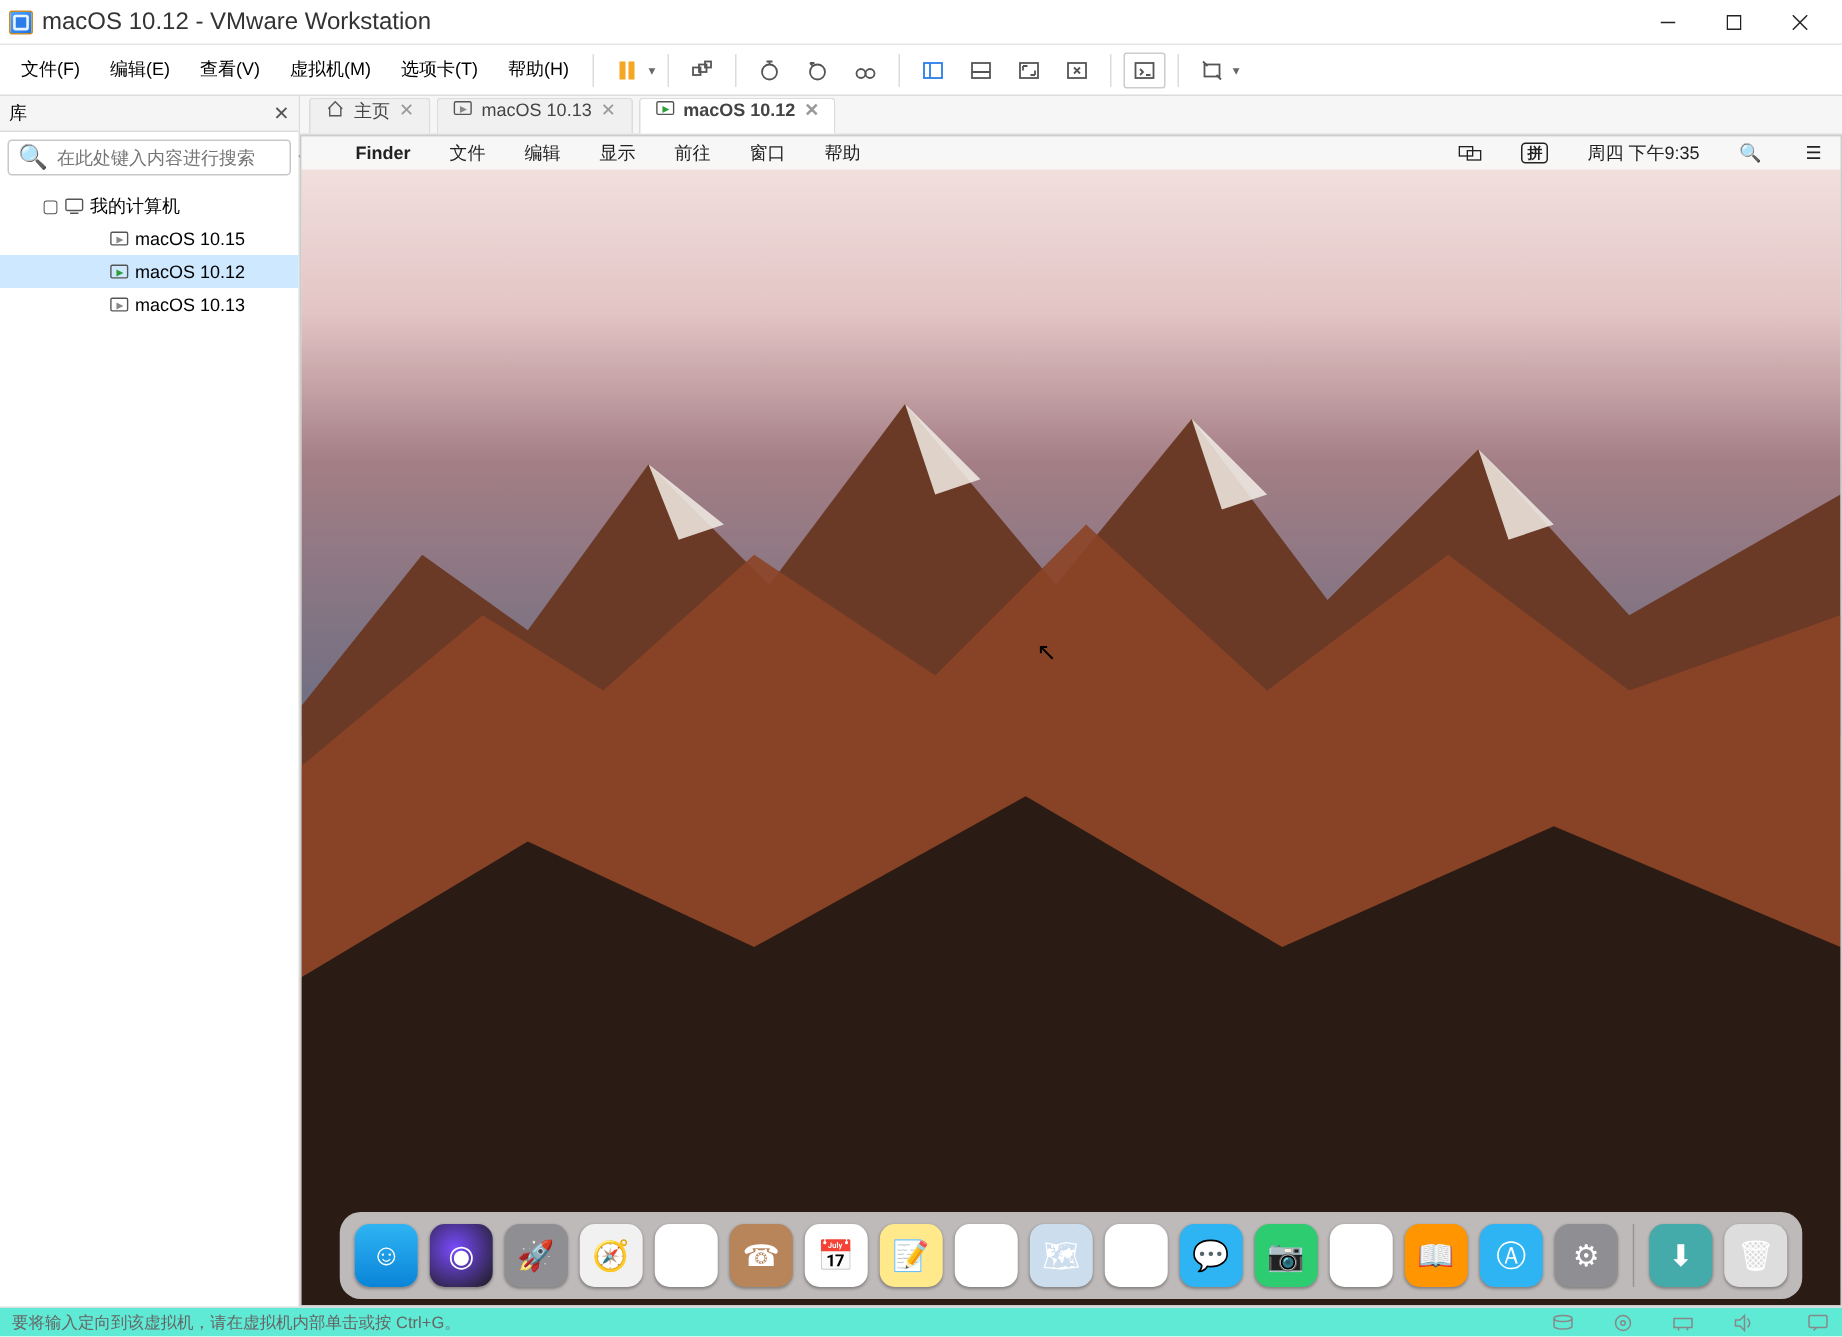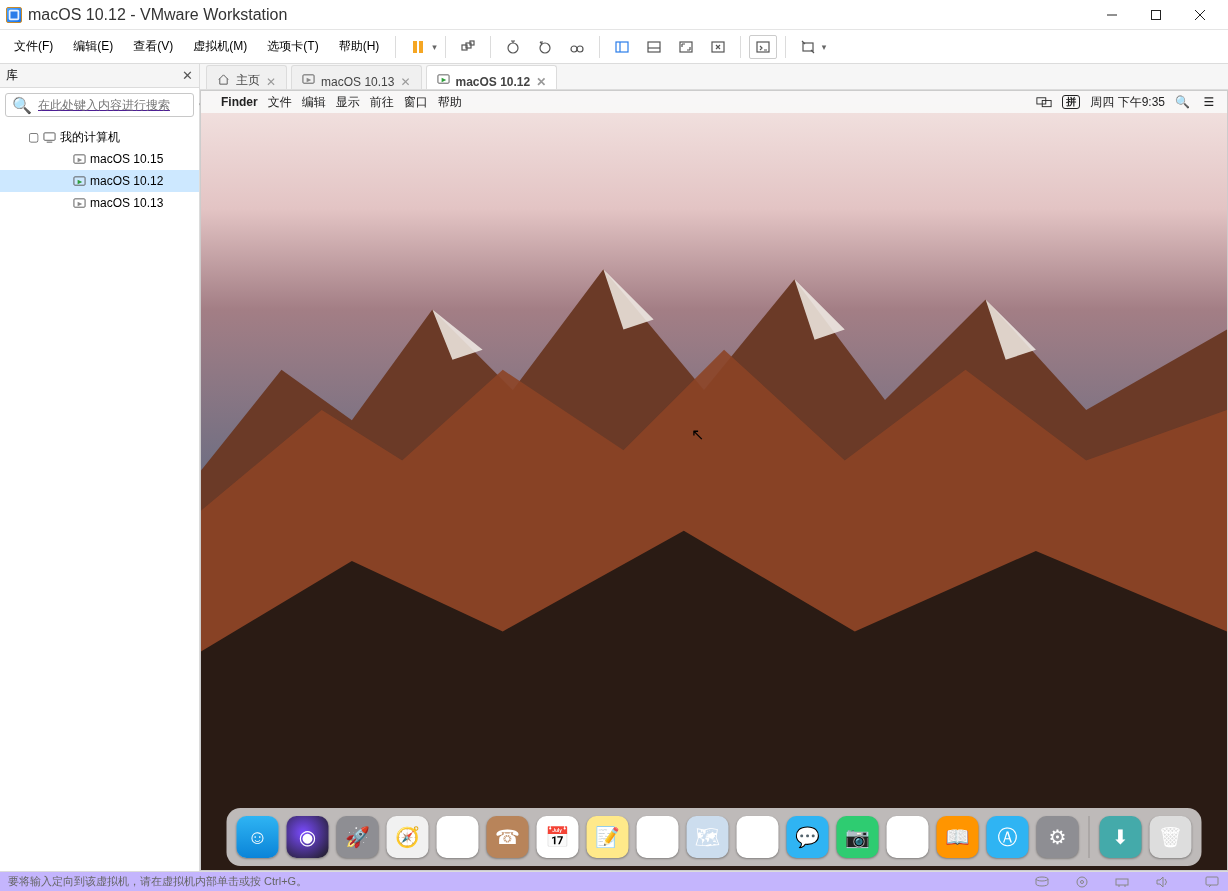--- a/index.html
+++ b/index.html
@@ -14,48 +14,48 @@
 .menubar .tool-btn { width: 28px; height: 24px; display: flex; align-items: center; justify-content: center; color: #555; }
 .menubar .tool-btn.pause { color: #f5a623; }
 .menubar .tool-btn svg { width:16px; height:16px; }
 .menubar .dropdown-caret { margin-left: -4px; color:#666; font-size:9px; }
 .body-row { display: flex; height: calc(891px - 30px - 34px - 20px); }
 .sidebar { width: 200px; border-right: 1px solid #dcdcdc; background: #fff; display: flex; flex-direction: column; }
 .sidebar-header { height: 24px; display: flex; align-items: center; justify-content: space-between; padding: 0 6px; border-bottom: 1px solid #dcdcdc; font-size: 12px; background: #f5f5f5; }
 .sidebar-header .close-x { font-size: 13px; color: #555; }
 .search-row { padding: 5px; }
 .search-box { width: 100%; height: 24px; border: 1px solid #c8c8c8; border-radius: 3px; display: flex; align-items: center; padding: 0 6px; gap: 6px; }
-.search-box input { flex:1; border:none; outline:none; font-size: 12px; color:#4c1d95; background: transparent; text-decoration: underline; }
+.search-box input { flex:1; border:none; outline:none; font-size: 12px; color:#3b82f6; background: transparent; }
 .tree { padding: 4px 0; font-size: 12px; }
 .tree .row { display: flex; align-items: center; height: 22px; padding-left: 10px; gap: 4px; }
 .tree .row.indent1 { padding-left: 28px; }
 .tree .row.indent2 { padding-left: 72px; }
 .tree .row.selected { background: #cde8ff; }
 .tree .exp { width: 10px; text-align:center; color:#555; }
 .tree .node-icon { width: 14px; height: 14px; display: inline-flex; align-items:center; justify-content:center; }
 .tree .node-icon svg { width:13px; height:13px; }
 .main { flex: 1; display: flex; flex-direction: column; background: #f0f0f0; }
 .tabstrip { height: 26px; background: #f6f6f6; border-bottom: 1px solid #dcdcdc; display: flex; align-items: flex-end; padding-left: 6px; gap: 4px; }
-.tab { height: 24px; display: flex; align-items: flex-end; gap: 6px; padding: 0 10px; background: #f0f0f0; border: 1px solid #dcdcdc; border-bottom: none; border-radius: 3px 3px 0 0; font-size: 12px; color: #444; }
+.tab { height: 24px; display: flex; align-items: flex-start; gap: 6px; padding: 0 10px; background: #f0f0f0; border: 1px solid #dcdcdc; border-bottom: none; border-radius: 3px 3px 0 0; font-size: 12px; color: #444; }
 .tab.active { background: #fff; font-weight: 600; }
 .tab .tab-close { color:#999; font-size:12px; }
 .guest { flex: 1; position: relative; background: linear-gradient(180deg,#f1e7e8 0%,#e9cfd0 12%,#b98c8f 20%,#5b3a2e 55%,#2a1d18 100%); overflow: hidden; border: 1px solid #ccc; }
 .mountain { position:absolute; inset:0; }
 .mountain svg { width:100%; height:100%; display:block; }
-.mac-menubar { position: absolute; top: 0; left: 0; right: 0; height: 22px; background: rgba(248,248,248,0.94); display: flex; align-items: center; font-size: 12px; padding: 0 10px; gap: 10px; color: #222; }
+.mac-menubar { position: absolute; top: 0; left: 0; right: 0; height: 22px; background: rgba(248,248,248,0.94); display: flex; align-items: center; font-size: 12px; padding: 0 10px; gap: 26px; color: #222; }
 .mac-menubar .apple { font-size: 14px; }
 .mac-menubar .bold { font-weight: 600; }
 .mac-menubar .spacer { flex: 1; }
 .mac-menubar .pinyin { border:1px solid #222; border-radius:3px; width:18px; height:14px; font-size:10px; display:flex; align-items:center; justify-content:center; font-weight:600; }
 .mac-menubar .tray-ic { width:16px; height:14px; display:flex; align-items:center; justify-content:center; }
 .dock { position: absolute; bottom: 4px; left: 50%; transform: translateX(-50%); height: 58px; background: rgba(240,240,240,0.75); border-radius: 14px; display: flex; align-items: center; padding: 0 10px; gap: 8px; }
 .dock .app { width: 42px; height: 42px; border-radius: 10px; display:flex; align-items:center; justify-content:center; font-size: 20px; color:#fff; box-shadow: 0 1px 2px rgba(0,0,0,0.3); }
 .dock .divider { width:1px; height:42px; background: rgba(0,0,0,0.2); margin: 0 2px; }
 .cursor { position:absolute; top: 334px; left: 490px; font-size: 16px; color:#000; }
-.statusbar { height: 20px; background: #c4b5fd; border-top: 1px solid #dcdcdc; display: flex; align-items: center; font-size: 11px; color: #666; padding: 0 8px; gap: 24px; }
+.statusbar { height: 20px; background: #5eead4; border-top: 1px solid #dcdcdc; display: flex; align-items: center; font-size: 11px; color: #666; padding: 0 8px; gap: 24px; }
 .statusbar .spacer { flex:1; }
 .statusbar .stat-ic { width:16px; height:14px; display:flex; align-items:center; justify-content:center; color:#888; }
 </style>
 </head>
 <body>
 
 <div class="titlebar">
   <span class="app-icon">
     <svg viewBox="0 0 16 16">
         <rect x="2" y="2" width="12" height="12" rx="2" fill="#fff" opacity="0.9"></rect>

